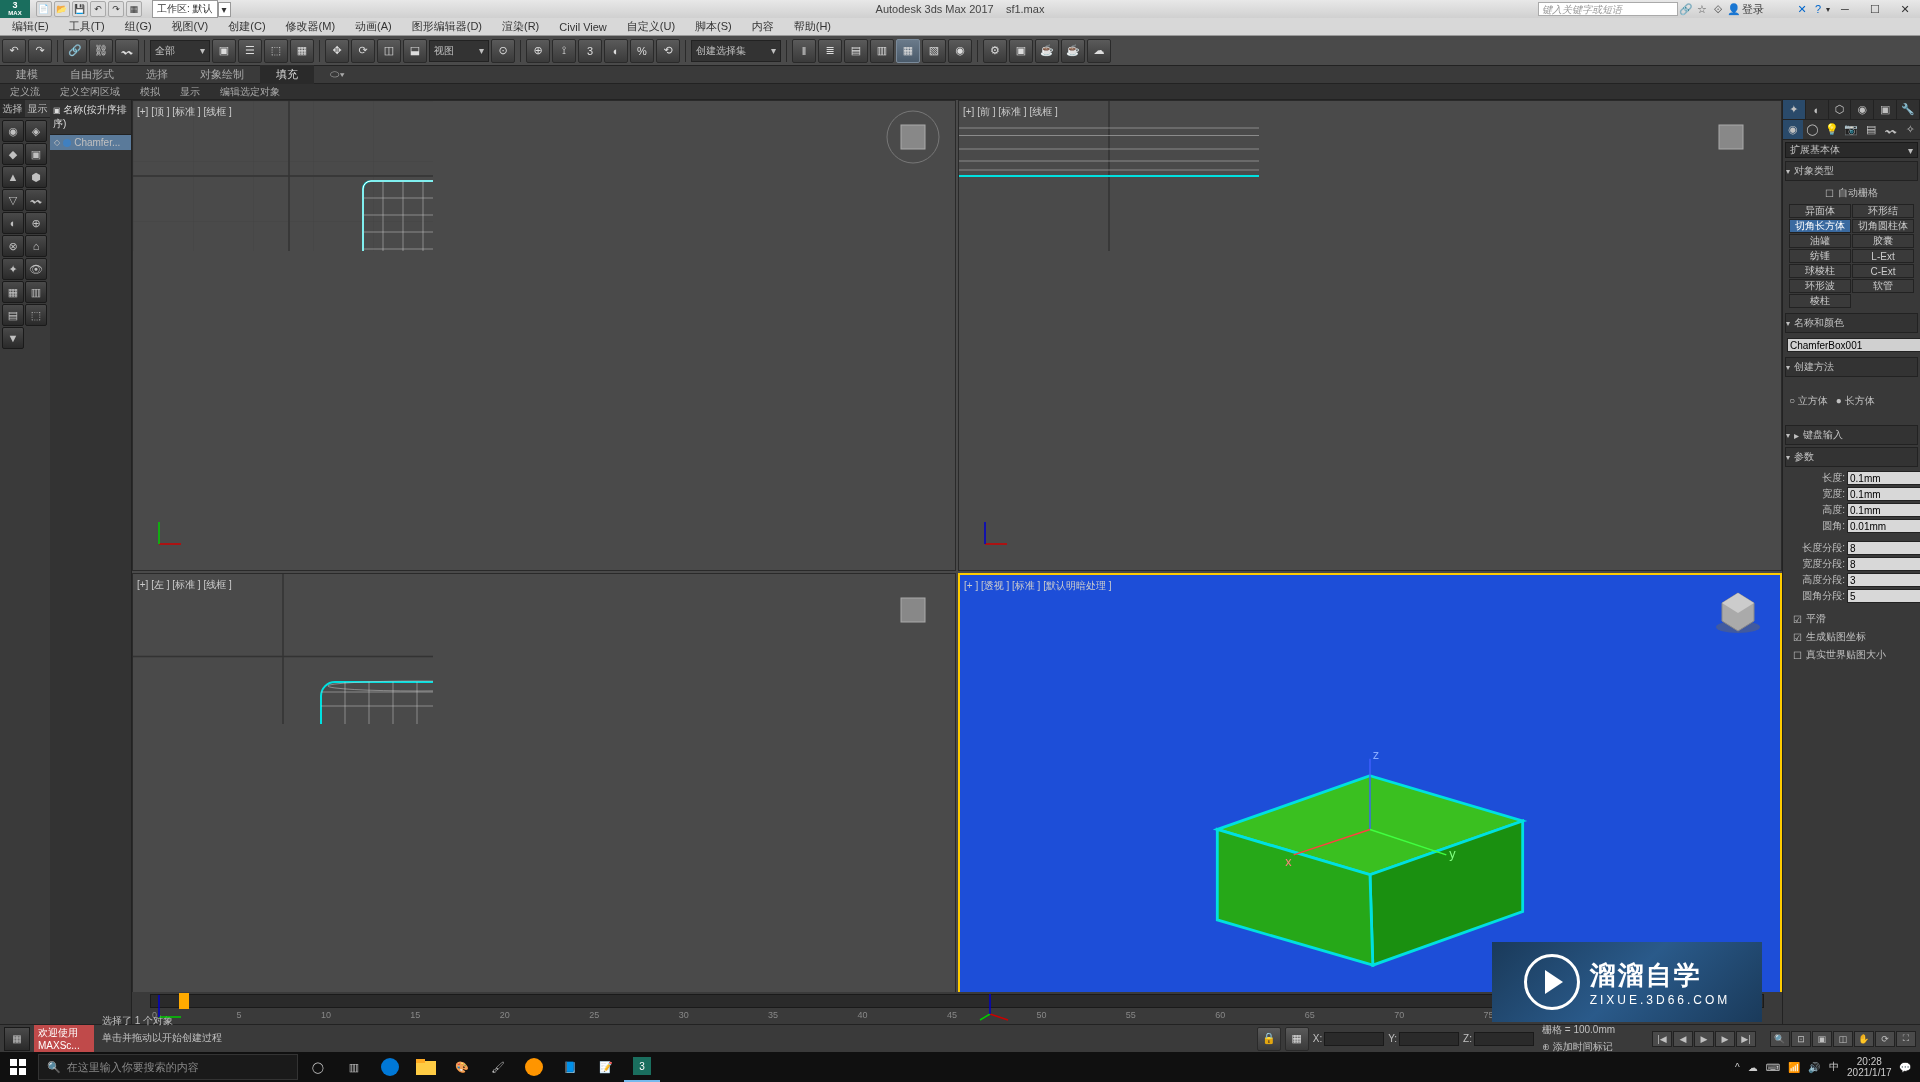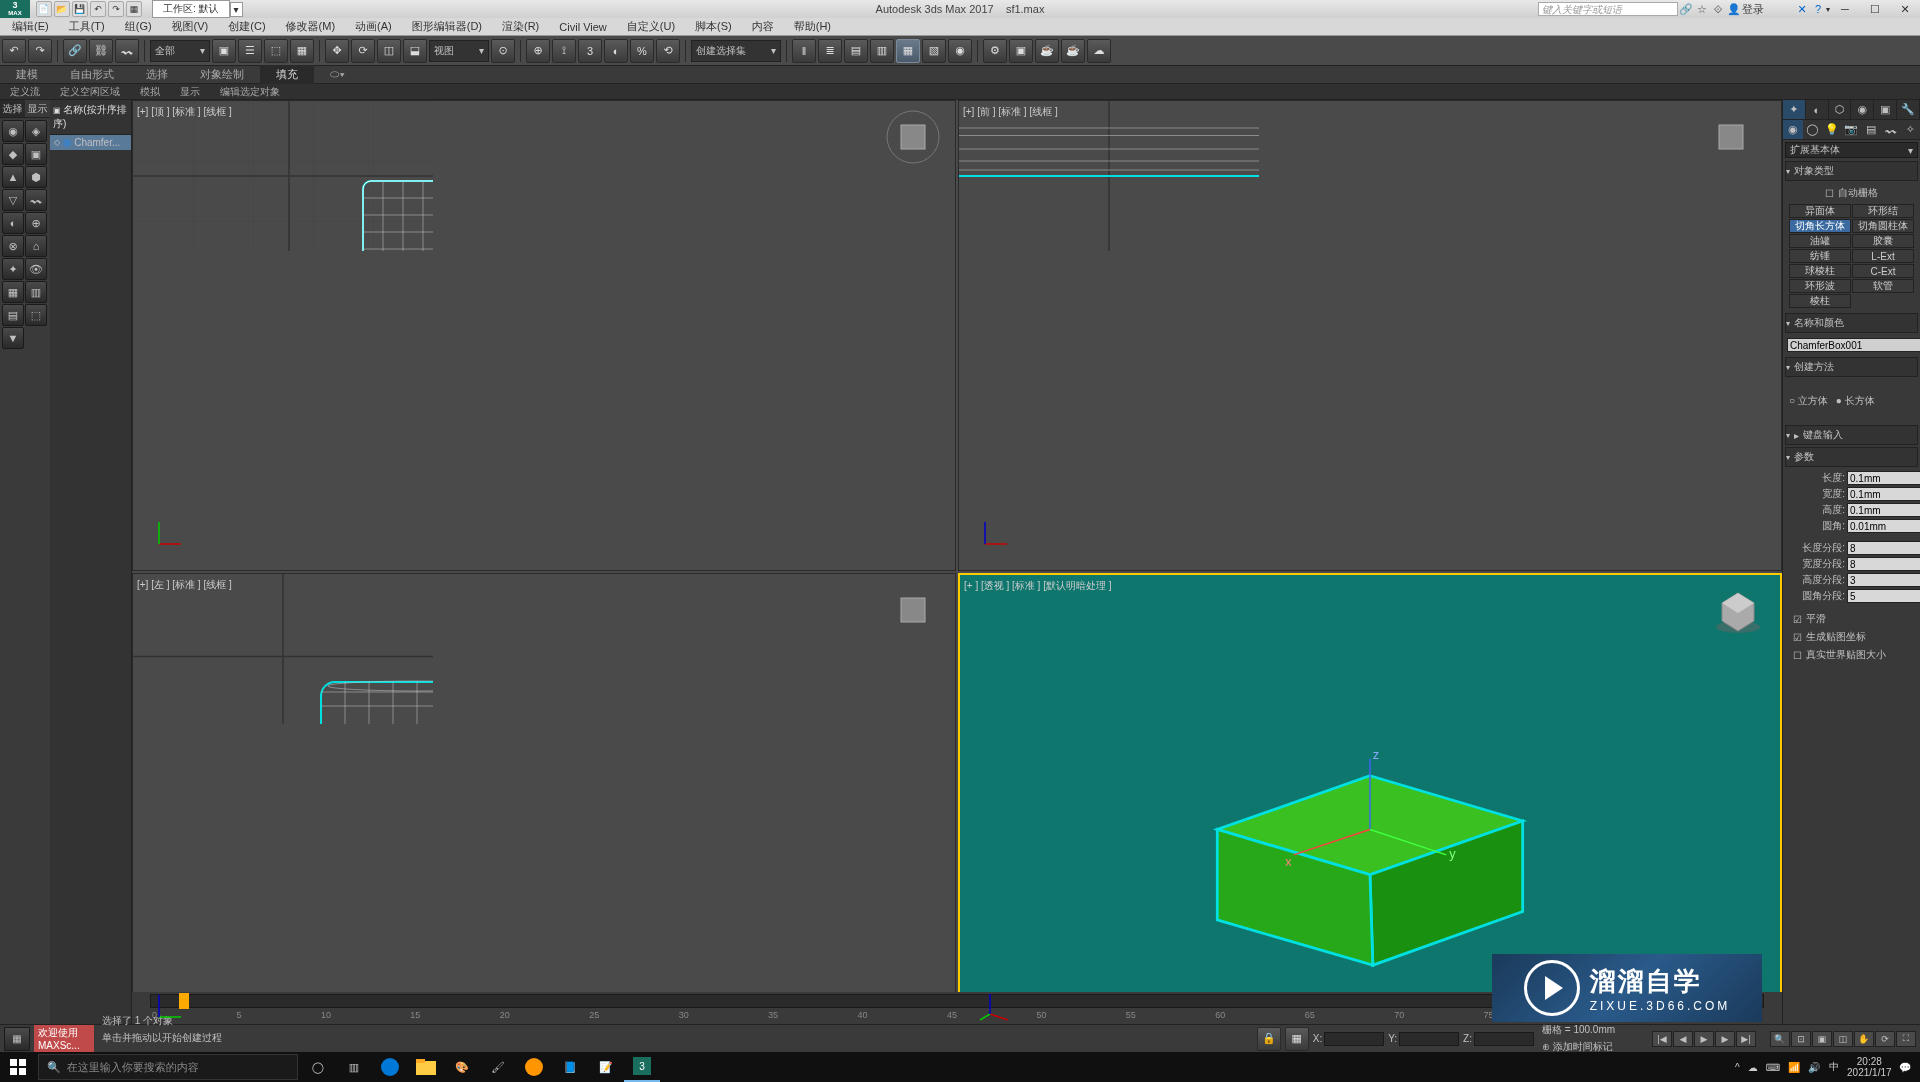--- a/index.html
+++ b/index.html
@@ -2,21 +2,21 @@
 <html><head>
 <meta charset="utf-8">
 <style>
 *{margin:0;padding:0;box-sizing:border-box;font-family:"Microsoft YaHei",SimSun,Arial,sans-serif;user-select:none;}
 body{width:1920px;height:1082px;background:#3a3a3a;color:#c0c0c0;font-size:11px;overflow:hidden;position:relative;}
 .titlebar{height:18px;background:linear-gradient(#e8e8e8,#d0d0d0);display:flex;align-items:center;color:#333;font-size:11px;}
 .titlebar .logo{width:30px;height:18px;background:#1a6e5e;color:#fff;display:flex;align-items:center;justify-content:center;font-size:9px;font-weight:bold;flex-direction:column;line-height:8px;}
 .titlebar .qat{display:flex;gap:2px;margin-left:6px;align-items:center;}
 .titlebar .qat .qbtn{width:16px;height:16px;border:1px solid #aaa;background:#ddd;border-radius:2px;display:flex;align-items:center;justify-content:center;font-size:9px;cursor:pointer;}
 .titlebar .ws{margin-left:10px;display:flex;align-items:center;}
-.titlebar .ws span{border:1px solid #999;background:#fff;padding:1px 10px;font-size:10px;}
+.titlebar .ws span{border:1px solid #999;background:#fff;padding:1px 4px;font-size:10px;}
 .titlebar .title-center{position:absolute;left:50%;transform:translateX(-50%);color:#444;}
 .titlebar .title-right{margin-left:auto;display:flex;align-items:center;gap:0;}
 .titlebar .search{width:140px;height:14px;border:1px solid #aaa;background:#fff;font-size:10px;color:#999;padding:0 3px;font-style:italic;}
 .titlebar .tr-icon{width:16px;height:16px;display:flex;align-items:center;justify-content:center;cursor:pointer;color:#555;}
 .titlebar .winbtn{width:30px;height:18px;display:flex;align-items:center;justify-content:center;cursor:pointer;font-size:11px;}
 .menubar{height:18px;background:#d8d8d8;display:flex;align-items:center;padding:0 6px;gap:8px;color:#333;font-size:11px;border-bottom:1px solid #999;}
 .menubar .mitem{padding:2px 6px;cursor:pointer;}
 .maintoolbar{height:30px;background:#4a4a4a;display:flex;align-items:center;padding:2px;gap:2px;border-bottom:1px solid #222;}
 .tbtn{width:24px;height:24px;background:linear-gradient(#5a5a5a,#3a3a3a);border:1px solid #2a2a2a;border-radius:2px;display:flex;align-items:center;justify-content:center;cursor:pointer;color:#ddd;font-size:11px;flex-shrink:0;}
 .tbtn.active{background:linear-gradient(#6a7a8a,#4a5a6a);border-color:#7a8a9a;}
@@ -74,21 +74,21 @@
 .statusbar .sb-sect{display:flex;flex-direction:column;gap:1px;}
 .statusbar .sb-txt{padding:1px 4px;}
 .coord-box{display:flex;align-items:center;gap:2px;}
 .coord-box .cf{width:60px;height:14px;background:#2a2a2a;border:1px solid #1a1a1a;padding:0 2px;}
 .taskbar{position:absolute;left:0;right:0;bottom:0;height:30px;background:#101010;display:flex;align-items:center;z-index:100;}
 .tb-start{width:36px;height:30px;display:flex;align-items:center;justify-content:center;cursor:pointer;}
 .tb-search{height:26px;width:260px;background:#1a1a1a;border:1px solid #333;display:flex;align-items:center;padding:0 8px;color:#888;cursor:text;margin:0 2px;}
 .tb-app{width:36px;height:30px;display:flex;align-items:center;justify-content:center;cursor:pointer;}
 .tb-app.active{border-bottom:2px solid #76b9ed;}
 .tb-tray{margin-left:auto;display:flex;align-items:center;gap:8px;padding:0 8px;color:#ccc;font-size:10px;}
-.watermark{position:absolute;right:158px;bottom:60px;width:270px;height:68px;background:linear-gradient(135deg,#1a3a5a,#2a5a8a 50%,#1a3a5a);display:flex;align-items:center;justify-content:center;z-index:50;}
+.watermark{position:absolute;right:158px;bottom:60px;width:270px;height:80px;background:linear-gradient(135deg,#1a3a5a,#2a5a8a 50%,#1a3a5a);display:flex;align-items:center;justify-content:center;z-index:50;}
 .watermark .wm-icon{width:56px;height:56px;border:3px solid #fff;border-radius:50%;display:flex;align-items:center;justify-content:center;margin-right:10px;}
 .watermark .wm-icon::after{content:"";width:0;height:0;border-left:18px solid #fff;border-top:12px solid transparent;border-bottom:12px solid transparent;margin-left:5px;}
 .watermark .wm-text{color:#fff;}
 .watermark .wm-text .big{font-size:26px;font-weight:bold;letter-spacing:2px;}
 .watermark .wm-text .small{font-size:12px;letter-spacing:3px;}
 svg{display:block;}
 .frame-label{position:absolute;left:140px;bottom:47px;font-size:10px;}
 .vp-nav-arrows{position:absolute;right:18px;bottom:14px;display:flex;gap:2px;}
 .sb-playback{display:flex;gap:1px;}
 .sb-playback .pb{width:20px;height:16px;background:#4a4a4a;border:1px solid #222;cursor:pointer;display:flex;align-items:center;justify-content:center;font-size:9px;}
@@ -371,21 +371,21 @@
           </svg>
       </div>
       <div class="axis-gizmo">
         <svg viewBox="0 0 36 36">
             <line x1="8" y1="28" x2="30" y2="28" stroke="#0c0" stroke-width="1.5"></line>
             <line x1="8" y1="28" x2="8" y2="6" stroke="#00c" stroke-width="1.5"></line>
           </svg>
       </div>
     </div>
 
-    <div class="vp active" style="background:#0f766e">
+    <div class="vp active" style="background:#1d4ed8">
       <div class="vp-label">[+ ] [透视 ] [标准 ] [默认明暗处理 ]</div>
       <svg class="vp-grid" viewBox="0 0 580 310">
 
         <g transform="translate(180,80)">
 
           <path d="M 110 62 L 218 94 L 110 132 L 2 100 Z" fill="#3ac020" stroke="#00e0e0" stroke-width="2"></path>
 
           <path d="M 218 94 L 218 158 L 112 196 L 110 132 Z" fill="#1a9010" stroke="#00e0e0" stroke-width="2"></path>
 
           <path d="M 2 100 L 2 164 L 112 196 L 110 132 Z" fill="#26a818" stroke="#00e0e0" stroke-width="2"></path>

